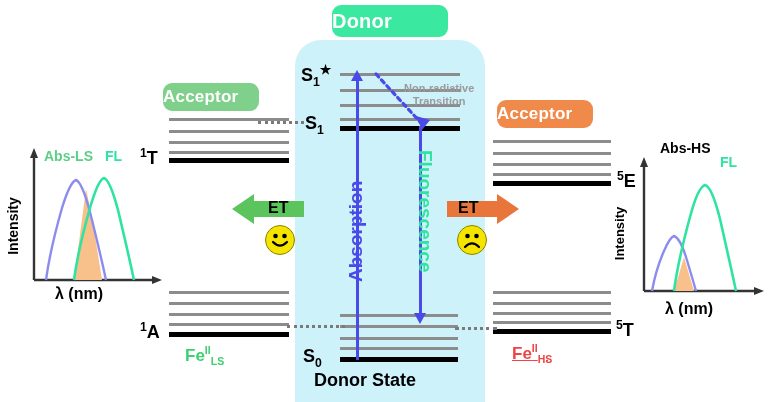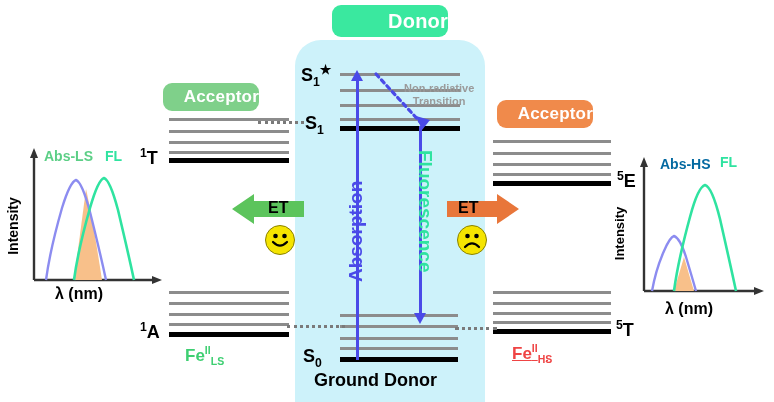--- a/index.html
+++ b/index.html
@@ -2,21 +2,21 @@
 <html><head>
 <meta charset="utf-8">
 <style>
   html,body{margin:0;padding:0;background:#ffffff;}
   body{width:774px;height:402px;position:relative;overflow:hidden;
        font-family:"Liberation Sans",sans-serif;}
   .abs{position:absolute;}
   
   .badge{
     color:#ffffff;font-weight:bold;text-align:center;
-    display:flex;align-items:center;justify-content:flex-end;
+    display:flex;align-items:center;justify-content:flex-start;
     border-radius:9px;letter-spacing:.2px;
   }
   
   #donor-panel{
     left:295px;top:40px;width:190px;height:362px;
     background:#cdf2fa;border-radius:26px 26px 0 0;
   }
   
   .lvl{position:absolute;height:3px;background:#8c8c8c;}
   .lvl.thick{height:5px;background:#000000;}
@@ -88,21 +88,21 @@
 <div class="lvl" style="left:340px;top:314px;width:118px;"></div>
 <div class="lvl" style="left:340px;top:325px;width:118px;"></div>
 <div class="lvl" style="left:340px;top:337px;width:118px;"></div>
 <div class="lvl" style="left:340px;top:347px;width:118px;"></div>
 <div class="lvl thick" style="left:340px;top:357px;width:118px;"></div>
 
 <div class="slabel" style="left:303px;top:346px;font-size:18px;">
   <span>S</span><sub>0</sub>
 </div>
 
-<div class="gstate" style="left:314px;top:370px;">Ground Donor</div>
+<div class="gstate" style="left:314px;top:370px;">Donor State</div>
 
 <div class="varrow" style="left:356px;top:80px;height:280px;"></div>
 <div class="vhead up" style="left:351px;top:70px;"></div>
 <div class="vtext" style="left:345px;top:282px;transform:rotate(-90deg);color:#4a4ae8;">Absorption</div>
 
 <div class="varrow" style="left:419px;top:126px;height:190px;"></div>
 <div class="vhead down" style="left:414px;top:313px;"></div>
 <div class="vtext" style="left:436px;top:150px;transform:rotate(90deg);color:#2fe3a0;">Fluorescence</div>
 
 <div class="abs badge" style="left:163px;top:83px;width:96px;height:28px;background:#7fd08a;font-size:17px;">
@@ -216,16 +216,16 @@
   <polygon points="152,146 142,142 142,150" fill="#333"></polygon>
   <line x1="32" y1="146" x2="32" y2="18" stroke="#333" stroke-width="2.4"></line>
   <polygon points="32,12 28,22 36,22" fill="#333"></polygon>
 
   <path fill="#f8c08a" d="M62,146 L72,112 Q76,126 82,146 Z"></path>
 
   <path fill="none" stroke="#8c8cf0" stroke-width="2.4" d="M40,146 Q44,124 52,106 Q58,92 62,91 Q68,93 74,112 Q80,132 84,146"></path>
 
   <path fill="none" stroke="#2fe3a0" stroke-width="2.6" d="M62,146 Q66,116 78,72 Q86,42 93,40 Q100,42 108,74 Q118,118 124,146"></path>
 </svg>
-<div class="curvename" style="left:660px;top:156px;color:#0369a1;">Abs-HS</div>
+<div class="curvename" style="left:660px;top:140px;color:#000000;">Abs-HS</div>
 <div class="curvename" style="left:720px;top:154px;color:#2fe3a0;">FL</div>
 <div class="axlabel" style="left:593px;top:226px;transform:rotate(-90deg);font-size:13px;">Intensity</div>
 <div class="axlabel" style="left:665px;top:300px;font-size:16px;">λ  (nm)</div>
 
 </body></html>

